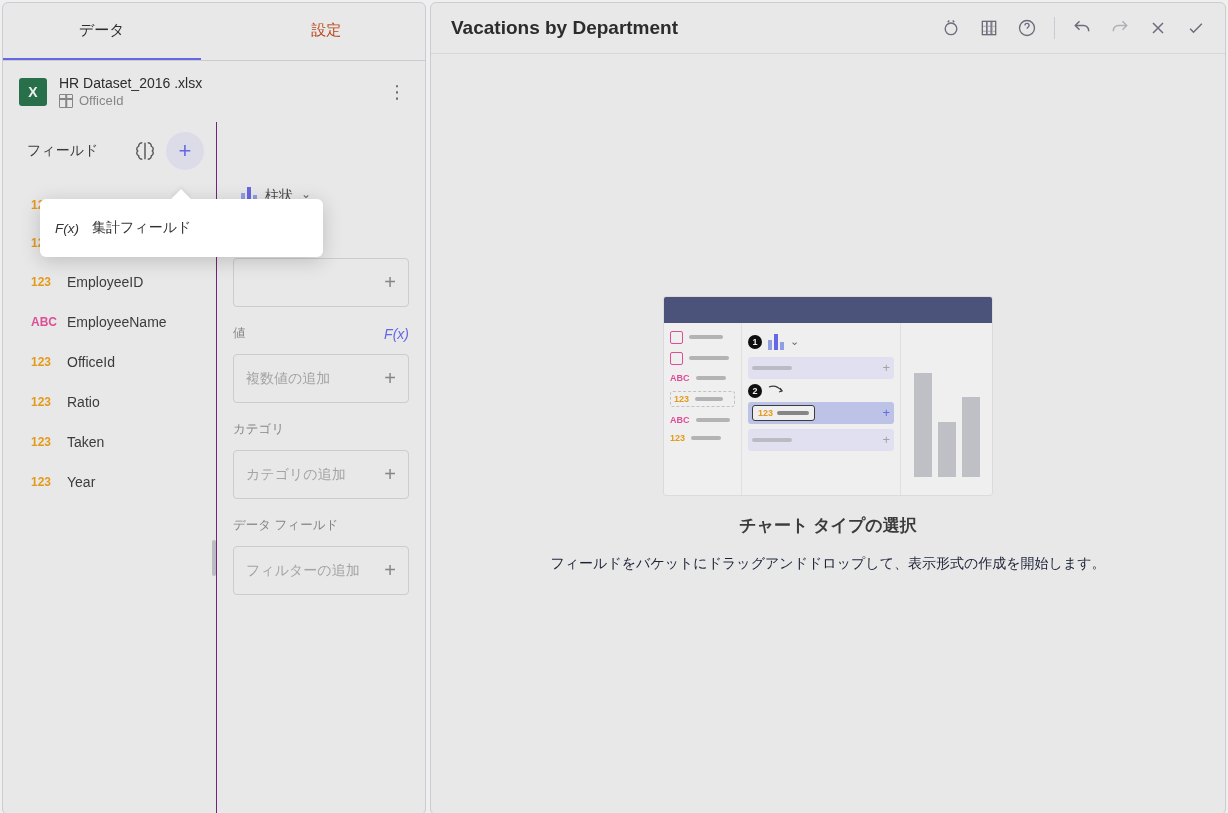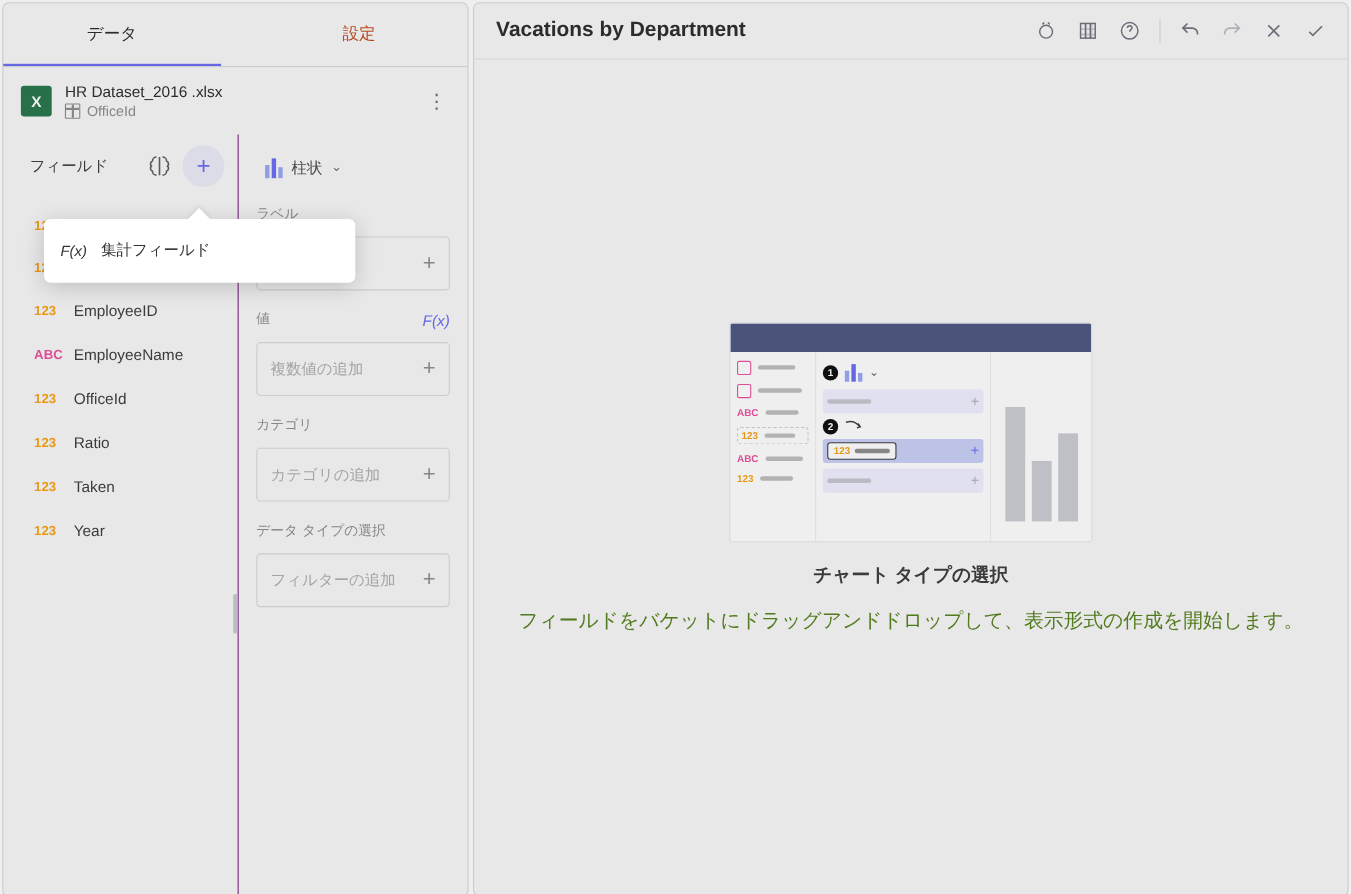--- a/index.html
+++ b/index.html
@@ -31,21 +31,21 @@
 .plus-btn { width: 38px; height: 38px; border-radius: 50%; background: #e9eaf5; display: flex; align-items: center; justify-content: center; color: #6366f1; font-size: 22px; cursor: pointer; }
 
 .field-list { flex: 1; overflow-y: auto; padding: 6px 0; position: relative; }
 .field-item { display: flex; align-items: center; gap: 10px; padding: 12px 12px 12px 28px; font-size: 14px; color: #333; cursor: pointer; }
 .ftype { font-size: 12px; font-weight: 700; width: 26px; }
 .ftype.num { color: #f59e0b; }
 .ftype.str { color: #ec4899; }
 .scroll-thumb { position: absolute; right: 0; top: 360px; width: 4px; height: 36px; background: #c4c4cc; border-radius: 2px; }
 
 .buckets-col { flex: 1; padding: 16px; display: flex; flex-direction: column; gap: 12px; }
-.chart-type-btn { display: inline-flex; align-items: flex-start; gap: 8px; padding: 6px 8px; border-radius: 4px; cursor: pointer; color: #444; font-size: 14px; }
+.chart-type-btn { display: inline-flex; align-items: flex-start; gap: 8px; padding: 6px 8px; border-radius: 4px; cursor: pointer; color: #444; font-size: 14px; margin-top: 43px; }
 .bar-mini { display: flex; align-items: flex-end; gap: 2px; height: 18px; }
 .bar-mini span { width: 4px; background: #94a3f0; }
 .bar-mini span:nth-child(1) { height: 12px; }
 .bar-mini span:nth-child(2) { height: 18px; background:#6366f1; }
 .bar-mini span:nth-child(3) { height: 10px; }
 .chev { font-size: 12px; color: #666; }
 
 .bucket-label { font-size: 12.5px; color: #888; margin-top: 6px; }
 .fx-hdr { display: flex; align-items: center; justify-content: space-between; }
 .fx { font-size: 14px; color: #6366f1; font-style: italic; cursor: pointer; }
@@ -81,21 +81,21 @@
 .im-bars span { width:4px; }
 .im-chev { font-size:11px; color:#666; }
 .badge { width:14px; height:14px; border-radius:50%; background:#000; color:#fff; font-size:9px; display:flex; align-items:center; justify-content:center; font-weight:700; }
 .im-slot { height:22px; border-radius:3px; display:flex; align-items:center; padding:0 4px; gap:4px; margin-bottom:5px; }
 .im-plus { margin-left:auto; color:#aaa; font-size:13px; }
 .im-pill { border:1.5px solid #333; border-radius:3px; padding:2px 5px; display:flex; align-items:center; gap:4px; background:#fff; }
 .im-pill-tag { color:#f59e0b; font-size:9px; font-weight:700; }
 .illus-right { width:92px; border-left:1px solid #eee; display:flex; align-items:flex-end; justify-content:center; gap:6px; padding:10px 6px 18px; }
 .ir-bar { width:18px; background:#c9c9d0; }
 .empty-title { font-size: 17px; font-weight: 600; color: #333; }
-.empty-sub { font-size: 18px; color: #4d7c0f; }
+.empty-sub { font-size: 14px; color: #0f172a; }
 
 
 .popover { position: absolute; left: 40px; top: 199px; width: 283px; background: #fff; border-radius: 6px; box-shadow: 0 4px 20px rgba(0,0,0,.18); padding: 6px 0; z-index: 50; }
 .popover::before { content: ""; position: absolute; top: -7px; left: 134px; width: 14px; height: 14px; background: #fff; transform: rotate(45deg); box-shadow: -2px -2px 4px rgba(0,0,0,.06); }
 .pop-item { display: flex; align-items: center; gap: 14px; padding: 12px 16px; font-size: 14px; color: #333; cursor: pointer; }
 .pop-icon { width: 22px; height: 22px; display: flex; align-items: center; justify-content: center; color: #555; }
 .pop-icon svg { width:20px; height:20px; }
 .fx-txt { font-style: italic; font-size: 13.5px; color:#333; }
 
 
@@ -199,21 +199,21 @@
           <span class="drop-ph">複数値の追加</span>
           <span class="drop-plus">+</span>
         </div>
 
         <div class="bucket-label">カテゴリ</div>
         <div class="drop">
           <span class="drop-ph">カテゴリの追加</span>
           <span class="drop-plus">+</span>
         </div>
 
-        <div class="bucket-label">データ タイプの選択</div>
+        <div class="bucket-label">データ フィールド</div>
         <div class="drop">
           <span class="drop-ph">フィルターの追加</span>
           <span class="drop-plus">+</span>
         </div>
       </div>
     </div>
   </div>
 
   <div class="right-panel">
     <div class="rp-header">

